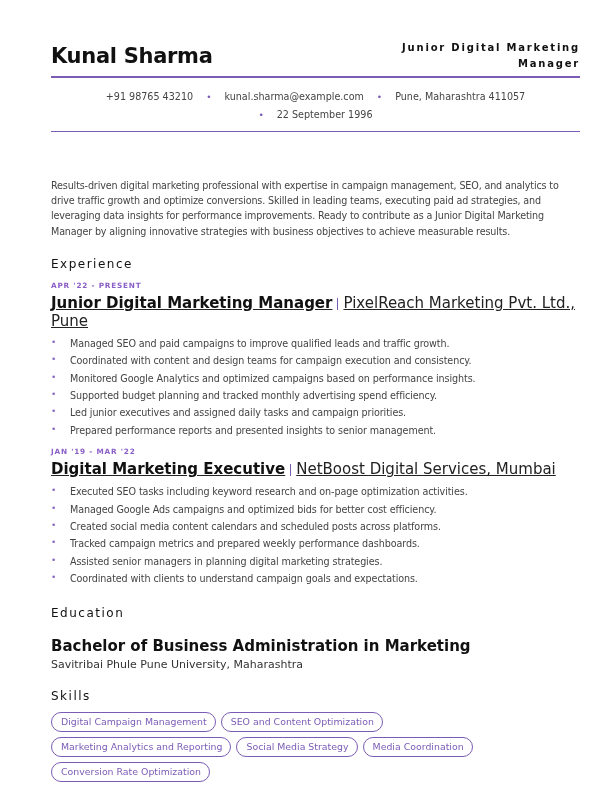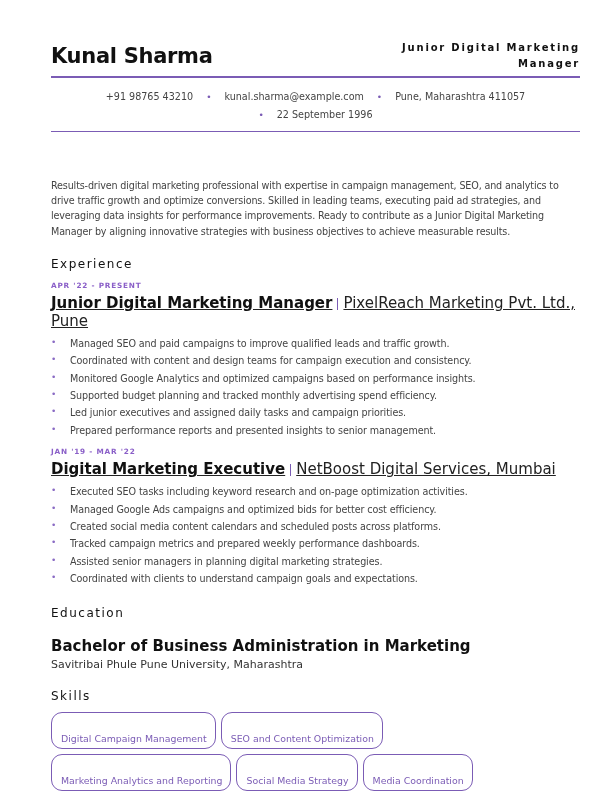--- a/index.html
+++ b/index.html
@@ -26,21 +26,21 @@
   .job .sep { display: inline-block; width: 1px; height: 12px; background: #7b5cb5; vertical-align: -2px; margin: 0 5px; }
   ul.bul { list-style: none; margin: 5px 0 0 0; padding: 0; }
   ul.bul li { font-size: 9.6px; color: #444; line-height: 17.4px; position: relative; padding-left: 19px; letter-spacing: -0.1px; }
   ul.bul li .b { position: absolute; left: 0; top: -1px; color: #8a6bc4; font-size: 9px; }
 
   .edu-deg { font-size: 15px; font-weight: bold; color: #111; margin-top: 17px; }
   .edu-sch { font-size: 11px; color: #333; margin-top: 3px; }
 
   .skills { display: flex; flex-wrap: wrap; margin-top: 9px; width: 500px; }
   .pill { border: 1.3px solid #7b5cb5; border-radius: 11px; font-size: 9.4px; color: #7b5cb5;
-          padding: 20px 8px 3px 9px; margin: 0 5px 5px 0; line-height: 12px; white-space: nowrap; }
+          padding: 3px 8px 3px 9px; margin: 0 5px 5px 0; line-height: 12px; white-space: nowrap; }
 </style>
 </head>
 <body>
 
 <div class="page">
 
   <div class="hdr">
     <div class="name">Kunal Sharma</div>
     <div class="role">
       <div>Junior Digital Marketing</div>

